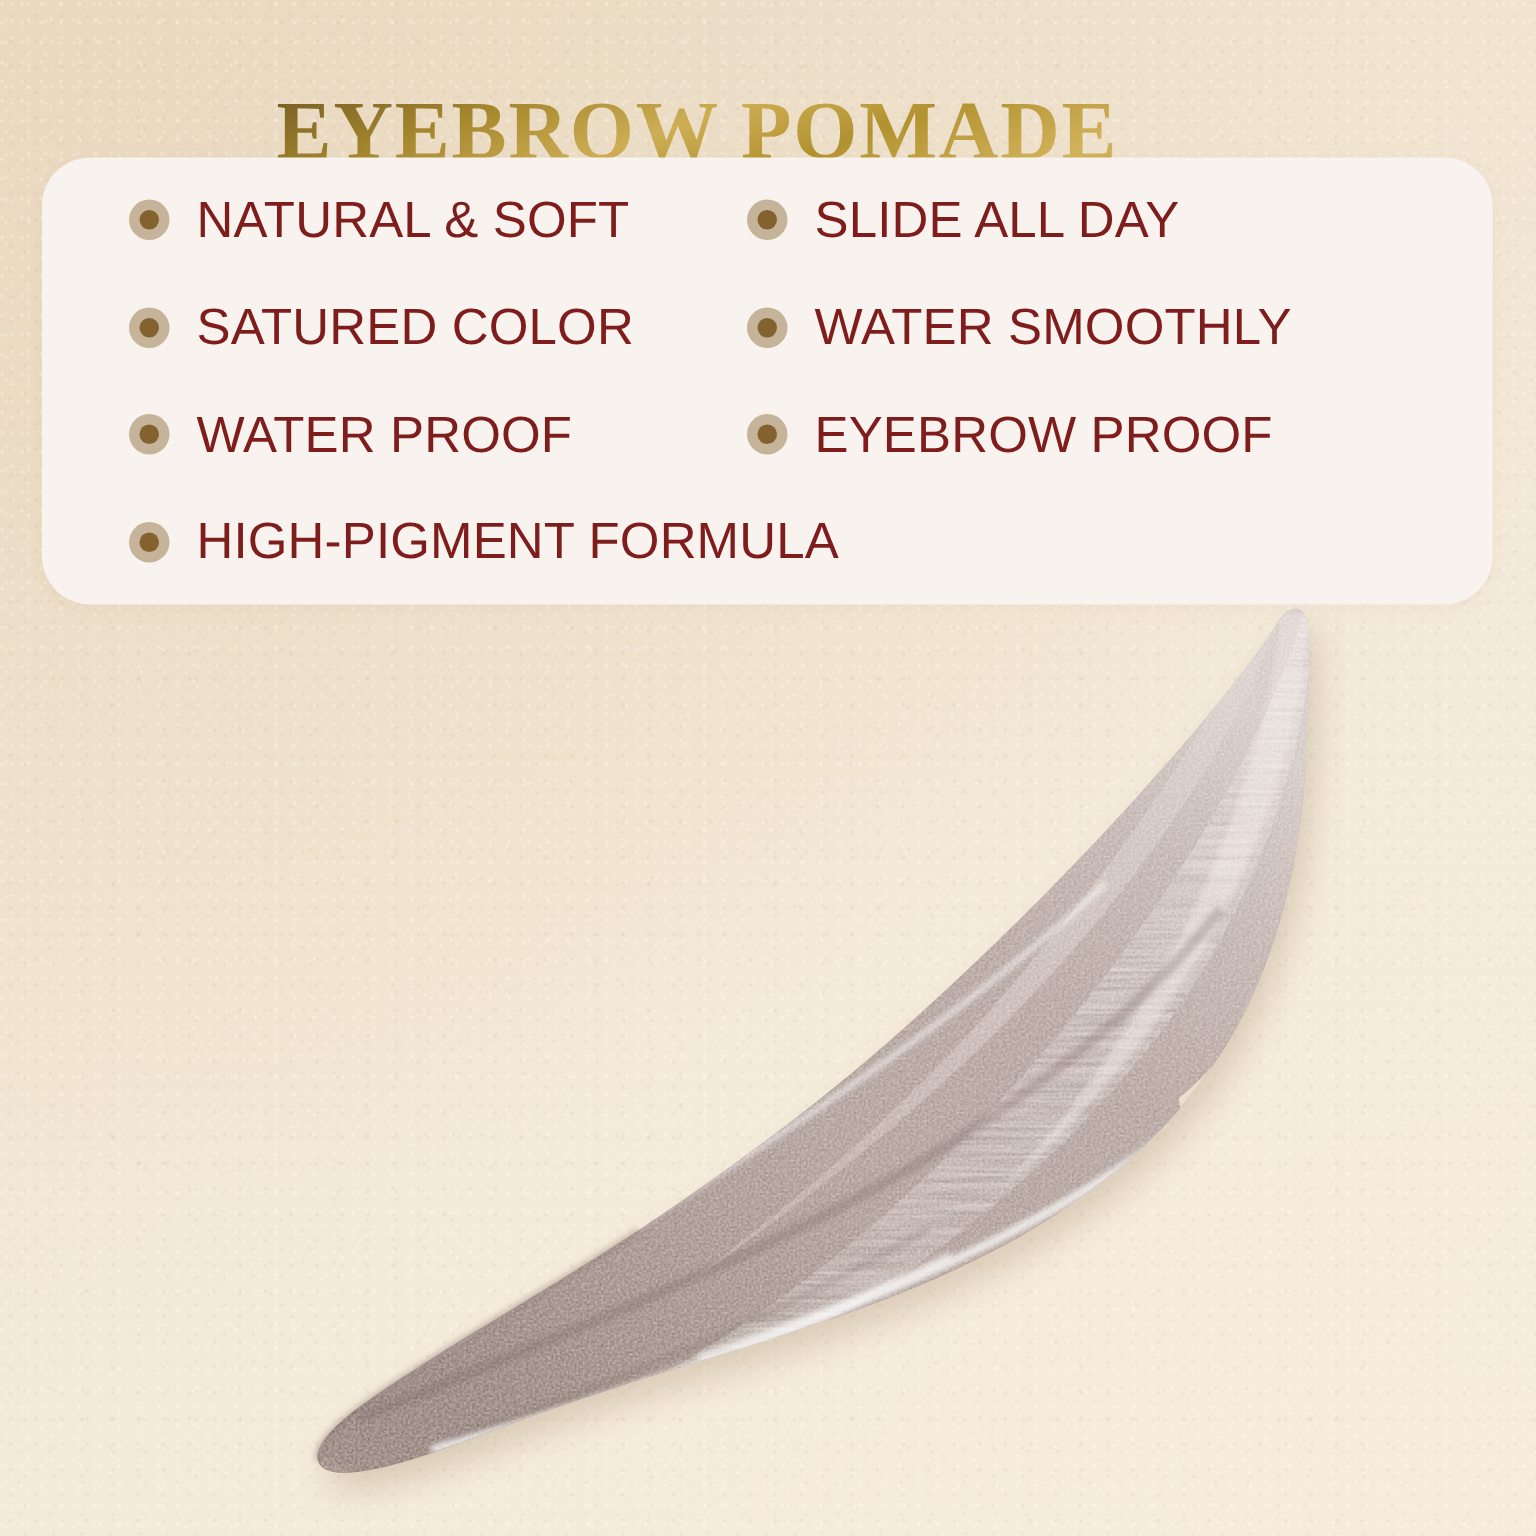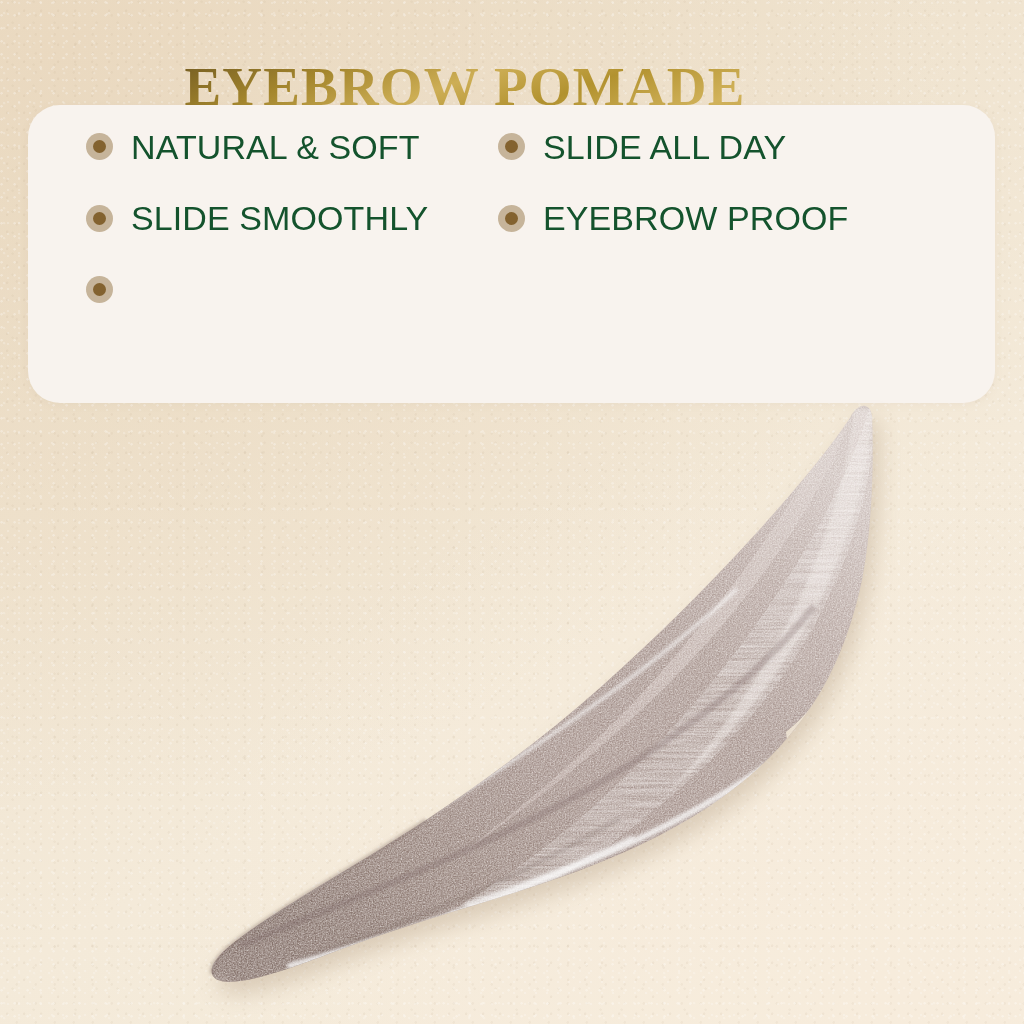--- a/index.html
+++ b/index.html
@@ -110,21 +110,21 @@
     content: "";
     width: 13px;
     height: 13px;
     border-radius: 50%;
     background: #83622f;
   }
   .feature-label {
     font-family: "Liberation Sans", sans-serif;
     font-size: 34px;
     line-height: 38px;
-    color: #14532d;
+    color: #7f1d1d;
     letter-spacing: .1px;
     white-space: nowrap;
   }
 
   
   #swatch-figure {
     position: absolute;
     left: 150px;
     top: 400px;
     width: 800px;
@@ -149,35 +149,44 @@
       <div class="feature-item">
         <span class="bullet-icon"></span>
         <span class="feature-label">NATURAL &amp; SOFT</span>
       </div>
 
       <div class="feature-item">
         <span class="bullet-icon"></span>
         <span class="feature-label">SLIDE ALL DAY</span>
       </div>
 
-
-      <div class="feature-item">
-        <span class="bullet-icon"></span>
-        <span class="feature-label">SLIDE SMOOTHLY</span>
-      </div>
-
+      <div class="feature-item">
+        <span class="bullet-icon"></span>
+        <span class="feature-label">SATURED COLOR</span>
+      </div>
+
+      <div class="feature-item">
+        <span class="bullet-icon"></span>
+        <span class="feature-label">WATER SMOOTHLY</span>
+      </div>
+
+      <div class="feature-item">
+        <span class="bullet-icon"></span>
+        <span class="feature-label">WATER PROOF</span>
+      </div>
 
       <div class="feature-item">
         <span class="bullet-icon"></span>
         <span class="feature-label">EYEBROW PROOF</span>
       </div>
 
 
       <div class="feature-item">
         <span class="bullet-icon"></span>
+        <span class="feature-label">HIGH-PIGMENT FORMULA</span>
       </div>
 
     </div>
   </div>
 
   <div id="swatch-figure">
     <svg viewBox="0 0 800 624" xmlns="http://www.w3.org/2000/svg" aria-hidden="true">
       <defs>
         <linearGradient id="bodyGrad" x1="0.08" y1="0.92" x2="0.88" y2="0.06">
           <stop offset="0" stop-color="#8e7b74"></stop>

